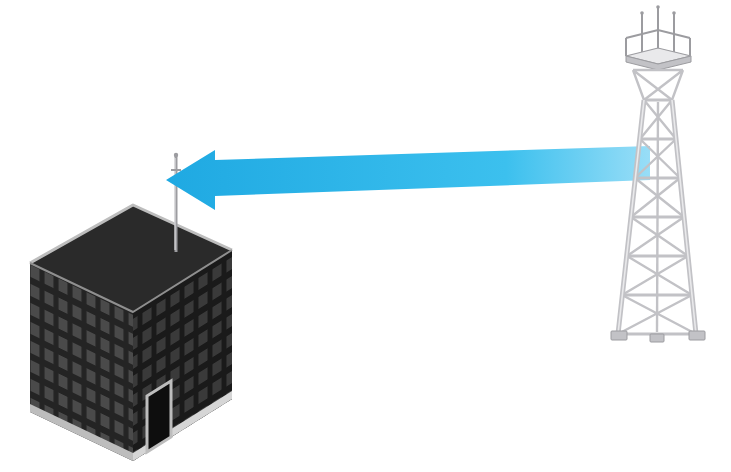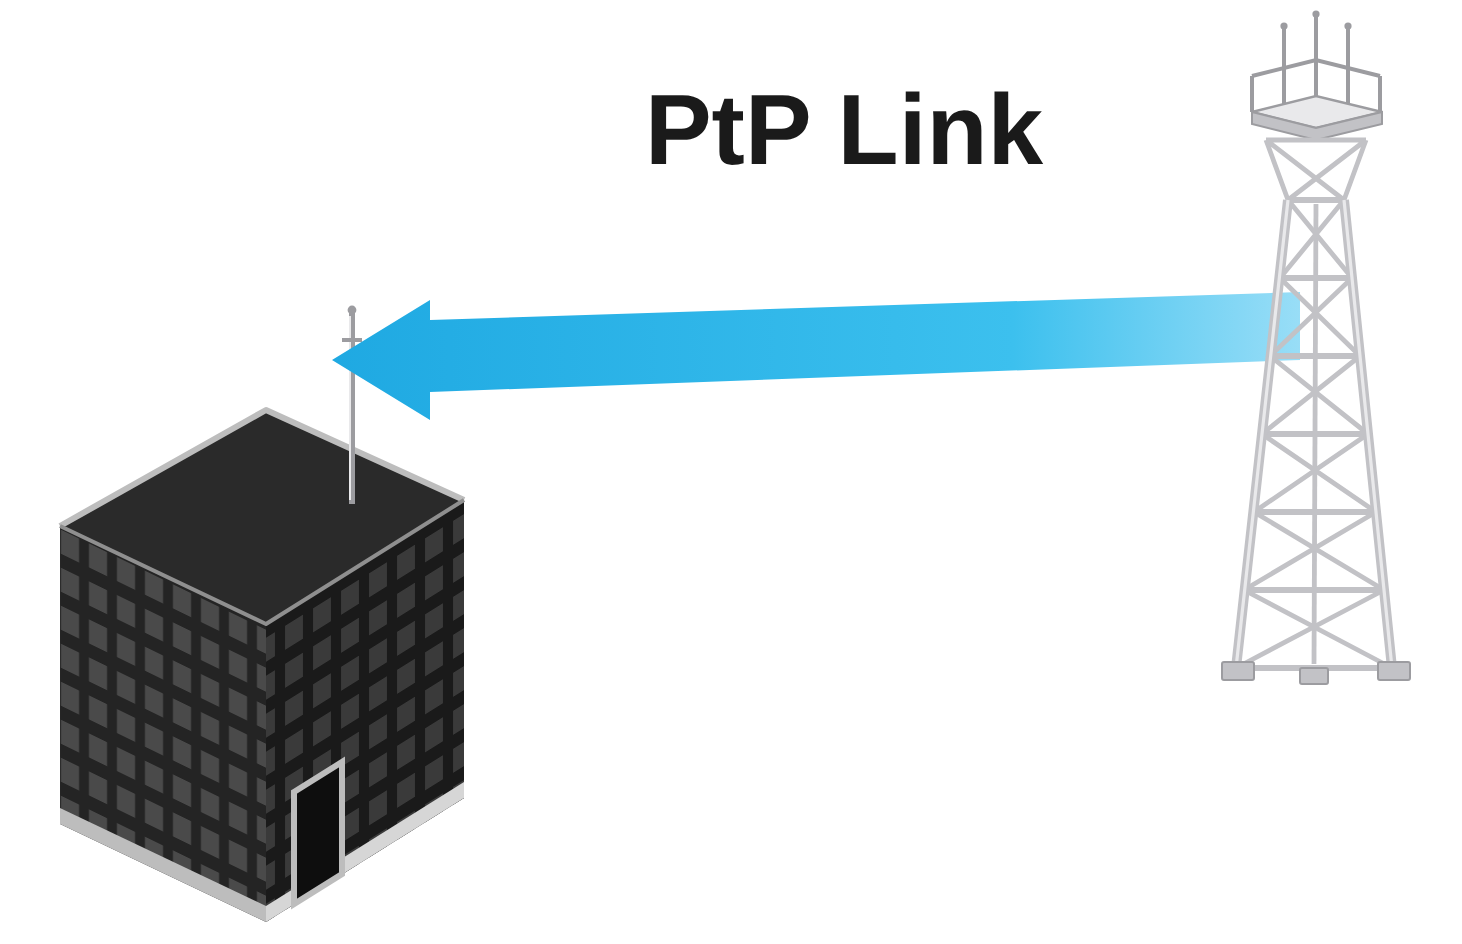--- a/index.html
+++ b/index.html
@@ -110,14 +110,13 @@
         <path class="leghi" d="M644 100 L618 334 M672 100 L696 334"></path>
       </g>
       <g>
         <rect class="foot" x="611" y="331" width="16" height="9" rx="1"></rect>
         <rect class="foot" x="689" y="331" width="16" height="9" rx="1"></rect>
         <rect class="foot" x="650" y="334" width="14" height="8" rx="1"></rect>
       </g>
     </g>
   </svg>
 
-  <div class="title">PtP Link</div>
 </div>
 
 </body></html>

